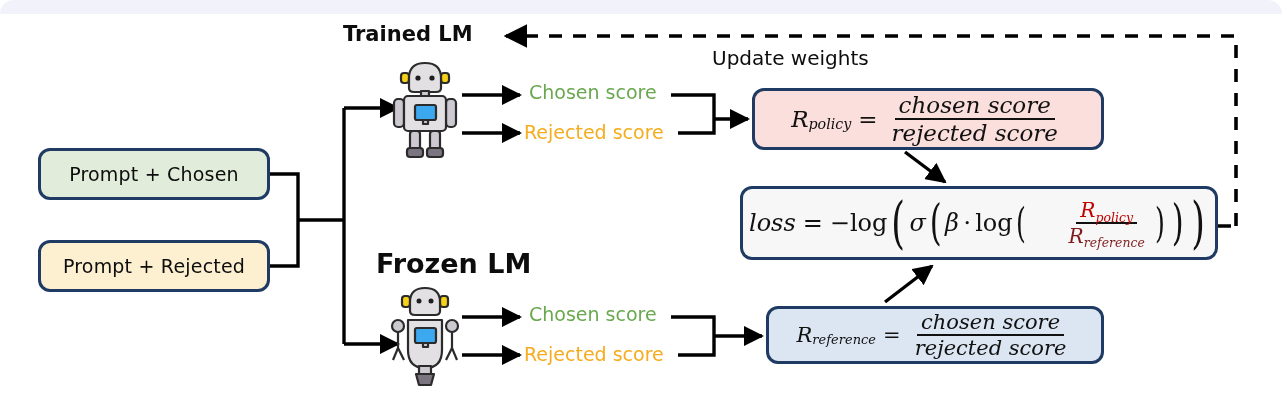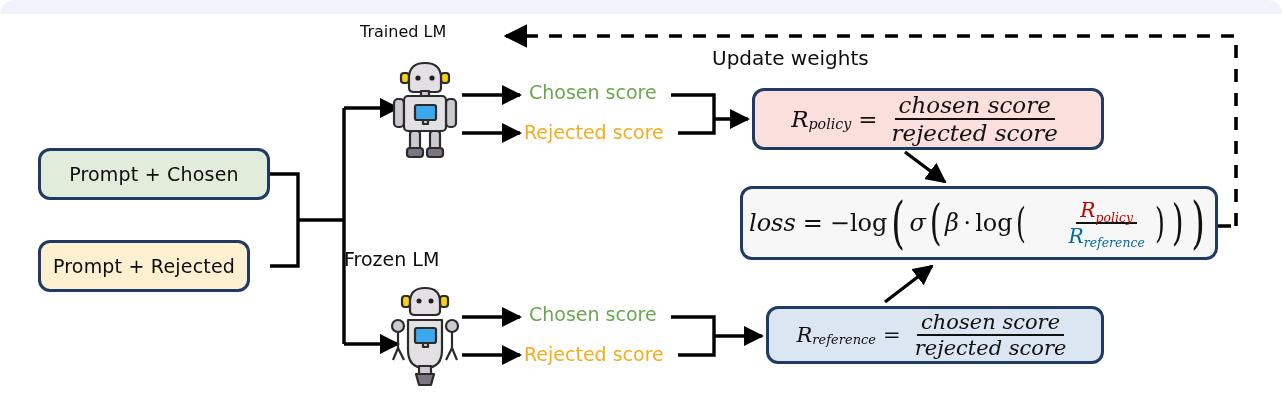--- a/index.html
+++ b/index.html
@@ -37,21 +37,21 @@
     display: flex;
     align-items: center;
     justify-content: center;
     text-align: center;
   }
   .node-chosen {
     left: 38px; top: 148px; width: 232px; height: 52px;
     background: #e2ecda;
   }
   .node-rejected {
-    left: 38px; top: 240px; width: 212px; height: 52px;
+    left: 38px; top: 240px; width: 232px; height: 52px;
     background: #fdf0d0;
   }
   .node-label {
     font-family: "DejaVu Sans", sans-serif;
     font-size: 19px;
     color: #0d0d0d;
     letter-spacing: .2px;
   }
 
   .node-rpolicy {
@@ -103,31 +103,31 @@
   .paren {
     font-style: normal;
     font-family: "DejaVu Serif", serif;
     display: inline-block;
   }
   .p1 { font-size: 2.35em; transform: scaleX(.62); }
   .p2 { font-size: 2.05em; transform: scaleX(.62); }
   .p3 { font-size: 1.70em; transform: scaleX(.62); }
   .roman { font-style: normal; }
   .rpol-red { color: #c00000; }
-  .rref-blue { color: #0369a1; }
+  .rref-blue { color: #7f1d1d; }
 
   
   .flabel {
     position: absolute;
     font-family: "DejaVu Sans", sans-serif;
     white-space: nowrap;
     color: #0d0d0d;
   }
-  .lbl-trained  { left: 360px; top: 22px;  font-size: 16px; font-weight: normal; }
-  .lbl-frozen   { left: 344px; top: 248px; font-size: 19px; font-weight: normal; }
+  .lbl-trained  { left: 343px; top: 22px;  font-size: 21px; font-weight: bold; }
+  .lbl-frozen   { left: 376px; top: 248px; font-size: 27px; font-weight: bold; }
   .lbl-update   { left: 712px; top: 46px;  font-size: 20px; text-align: right; }
   .lbl-cs-top   { left: 529px; top: 81px;  font-size: 19px; color: #6aa84f; }
   .lbl-rs-top   { left: 524px; top: 121px; font-size: 19px; color: #f5ac1d; }
   .lbl-cs-bot   { left: 529px; top: 303px; font-size: 19px; color: #6aa84f; }
   .lbl-rs-bot   { left: 524px; top: 343px; font-size: 19px; color: #f5ac1d; }
 
   
   .robot { position: absolute; }
   .robot-trained { left: 388px; top: 58px;  width: 74px; height: 104px; }
   .robot-frozen  { left: 388px; top: 284px; width: 74px; height: 104px; }

